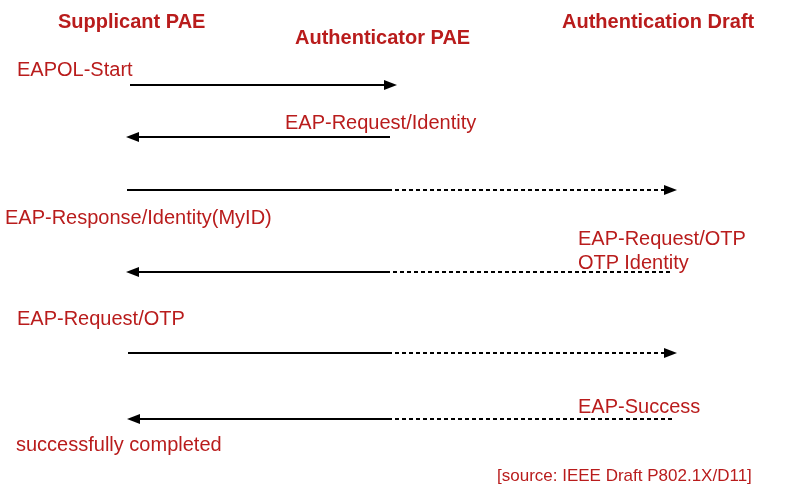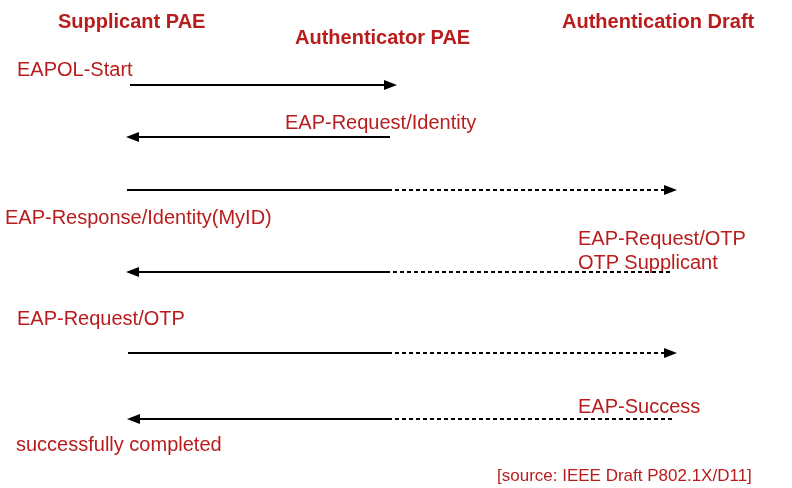--- a/index.html
+++ b/index.html
@@ -64,21 +64,21 @@
   <div class="hdr" style="left:562px; top:10px;">Authentication Draft</div>
 
   <div class="msg" style="left:17px; top:57px;">EAPOL-Start</div>
 
   <div class="msg" style="left:285px; top:110px;">EAP-Request/Identity</div>
 
   <div class="msg" style="left:5px; top:161px;margin-top:44px;">EAP-Response/Identity(MyID)</div>
 
   <div class="msg" style="left:578px; top:226px;">
     <div>EAP-Request/OTP</div>
-    <div>OTP Supplicant</div>
+    <div>OTP Identity</div>
   </div>
 
   <div class="msg" style="left:17px; top:306px;">
     <div>EAP-Request/OTP</div>
   </div>
 
   <div class="msg" style="left:578px; top:394px;">EAP-Success</div>
 
 
   <div class="msg" style="left:16px; top:432px;">

